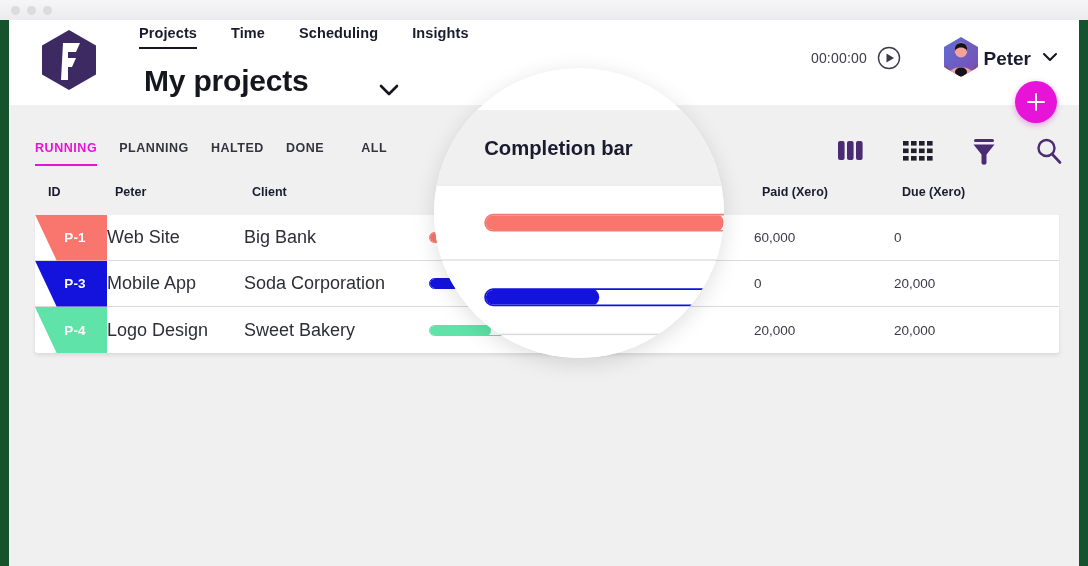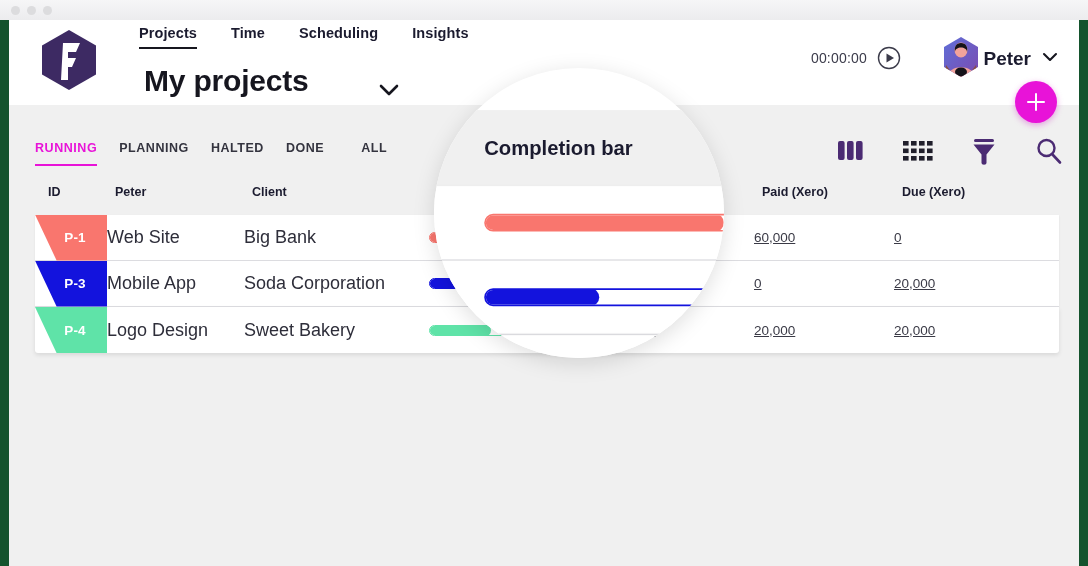--- a/index.html
+++ b/index.html
@@ -162,21 +162,21 @@
     position: absolute; inset: 0;
     clip-path: polygon(0% 0%, 100% 0%, 100% 100%, 30% 100%);
   }
   .idtext {
     position: relative; font-size: 13.5px; font-weight: bold; color: #fff;
     letter-spacing: .2px; transform: translateX(4px);
   }
   .cell {
     font-size: 18px; color: #2e2e3a;
   }
-  .cell-num { font-size: 13.5px; color: #3a3a46; text-decoration: underline; }
+  .cell-num { font-size: 13.5px; color: #3a3a46; }
 
   
   .bar-outer {
     width: 170px; height: 11px; border-radius: 6px;
     border: 1.4px solid currentColor; background: #fff;
     position: relative; overflow: hidden;
   }
   .bar-fill {
     position: absolute; left: -1px; top: -1px; bottom: -1px;
     background: currentColor; border-radius: 6px;

